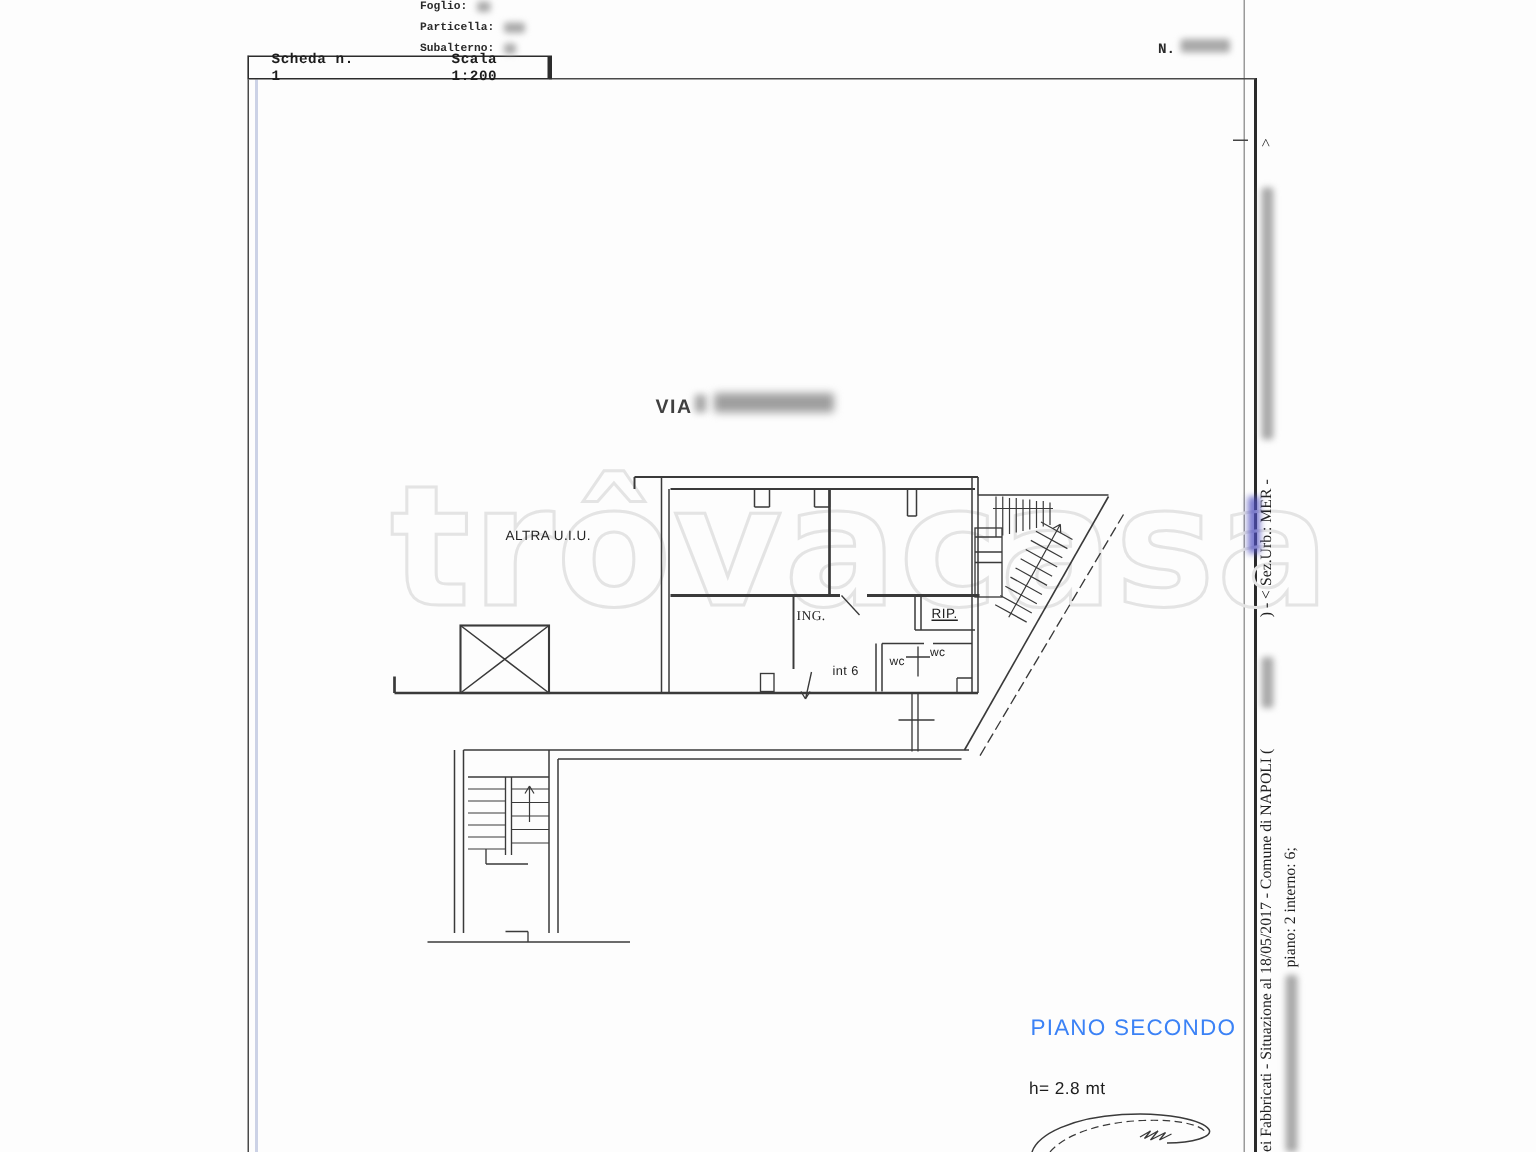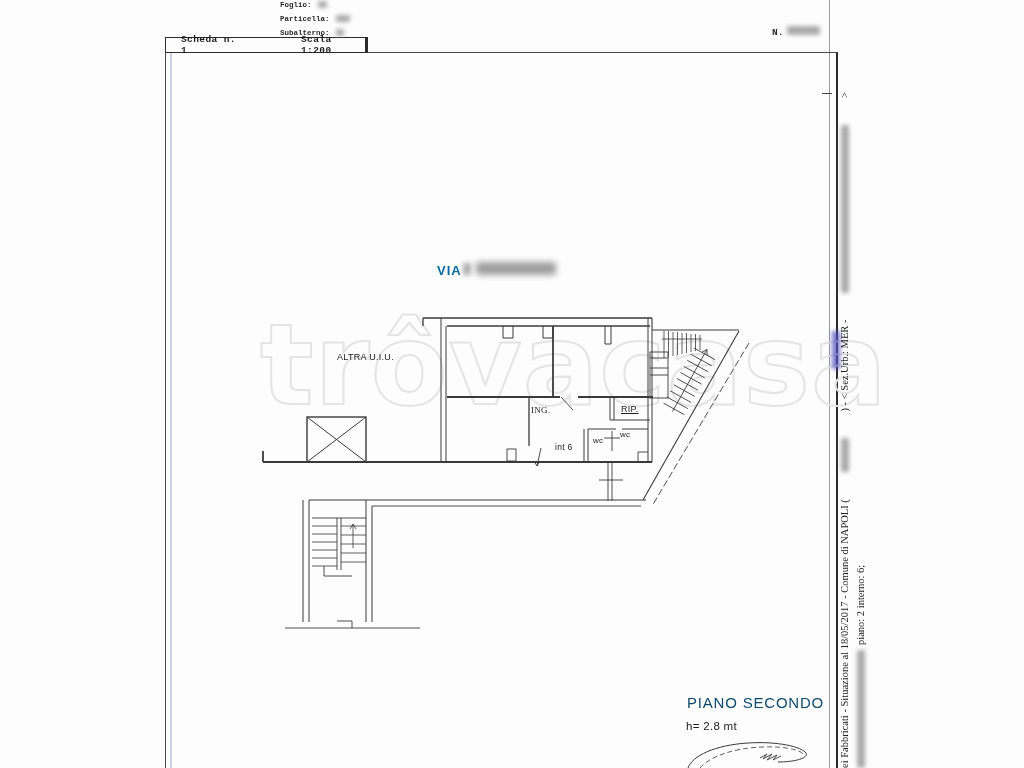--- a/index.html
+++ b/index.html
@@ -27,37 +27,37 @@
   .blob{background:#a9a9a9;border-radius:2px;filter:blur(2px);}
   .cad-field .blob{height:7px;}
   
   .registry{position:absolute;left:612px;top:0;font-family:"Liberation Mono",monospace;
       font-weight:bold;font-size:9.5px;color:#2a2a2a;line-height:13px;}
   .reg-n{position:absolute;left:772px;top:27px;font-family:"Liberation Mono",monospace;
       font-weight:bold;font-size:9.5px;color:#2a2a2a;}
   .reg-n-blob{position:absolute;left:787px;top:26px;width:33px;height:9px;}
   
   .street{position:absolute;left:437px;top:263px;font-size:13px;font-weight:bold;
-      letter-spacing:1px;color:#0369a1;}
+      letter-spacing:1px;color:#404040;}
   .street-blob-1{position:absolute;left:463px;top:263px;width:8px;height:12px;filter:blur(2.5px);}
   .street-blob-2{position:absolute;left:476px;top:262px;width:80px;height:13px;filter:blur(3px);background:#9e9e9e;}
   
   .watermark{position:absolute;left:260px;top:300px;font-family:"DejaVu Sans",sans-serif;
       font-weight:bold;font-size:112px;letter-spacing:1px;color:transparent;
       -webkit-text-stroke:2px #e4e4e4;user-select:none;}
   
   .plan-label{position:absolute;font-size:9px;color:#222;letter-spacing:.3px;white-space:nowrap;}
   .lbl-altra{left:337px;top:352px;}
   .lbl-ing{left:531px;top:405px;font-family:Liberation Serif, serif;}
   .lbl-rip{left:621px;top:404px;text-decoration:underline;}
   .lbl-int6{left:531px;top:442px;font-size:8.5px;padding-left:24px;}
   .lbl-wc1{left:593px;top:436px;font-size:8px;}
   .lbl-wc2{left:620px;top:430px;font-size:8px;}
   
-  .floor-title{position:absolute;left:687px;top:694px;font-size:15px;letter-spacing:.8px;color:#0c4a6e;}
+  .floor-title{position:absolute;left:687px;top:677px;font-size:15px;letter-spacing:.8px;color:#3b82f6;}
   .floor-height{position:absolute;left:686px;top:720px;font-size:11.5px;letter-spacing:.3px;color:#1d1d1d;}
   
   .vtext{position:absolute;transform-origin:0 0;transform:rotate(-90deg);
       font-family:"Liberation Serif",serif;font-size:10.5px;color:#222;white-space:nowrap;
       display:flex;align-items:center;height:13px;}
   .vtext-a{left:838px;top:768px;width:676px;justify-content:space-between;}
   .vtext-b{left:854px;top:768px;width:676px;gap:5px;}
   .vtext .blob{height:8px;flex:none;}
   .edge-link-blob{position:absolute;left:832px;top:331px;width:7px;height:38px;
       background:#5050c0;filter:blur(2px);opacity:.75;border-left:1px solid #4444bb;}

